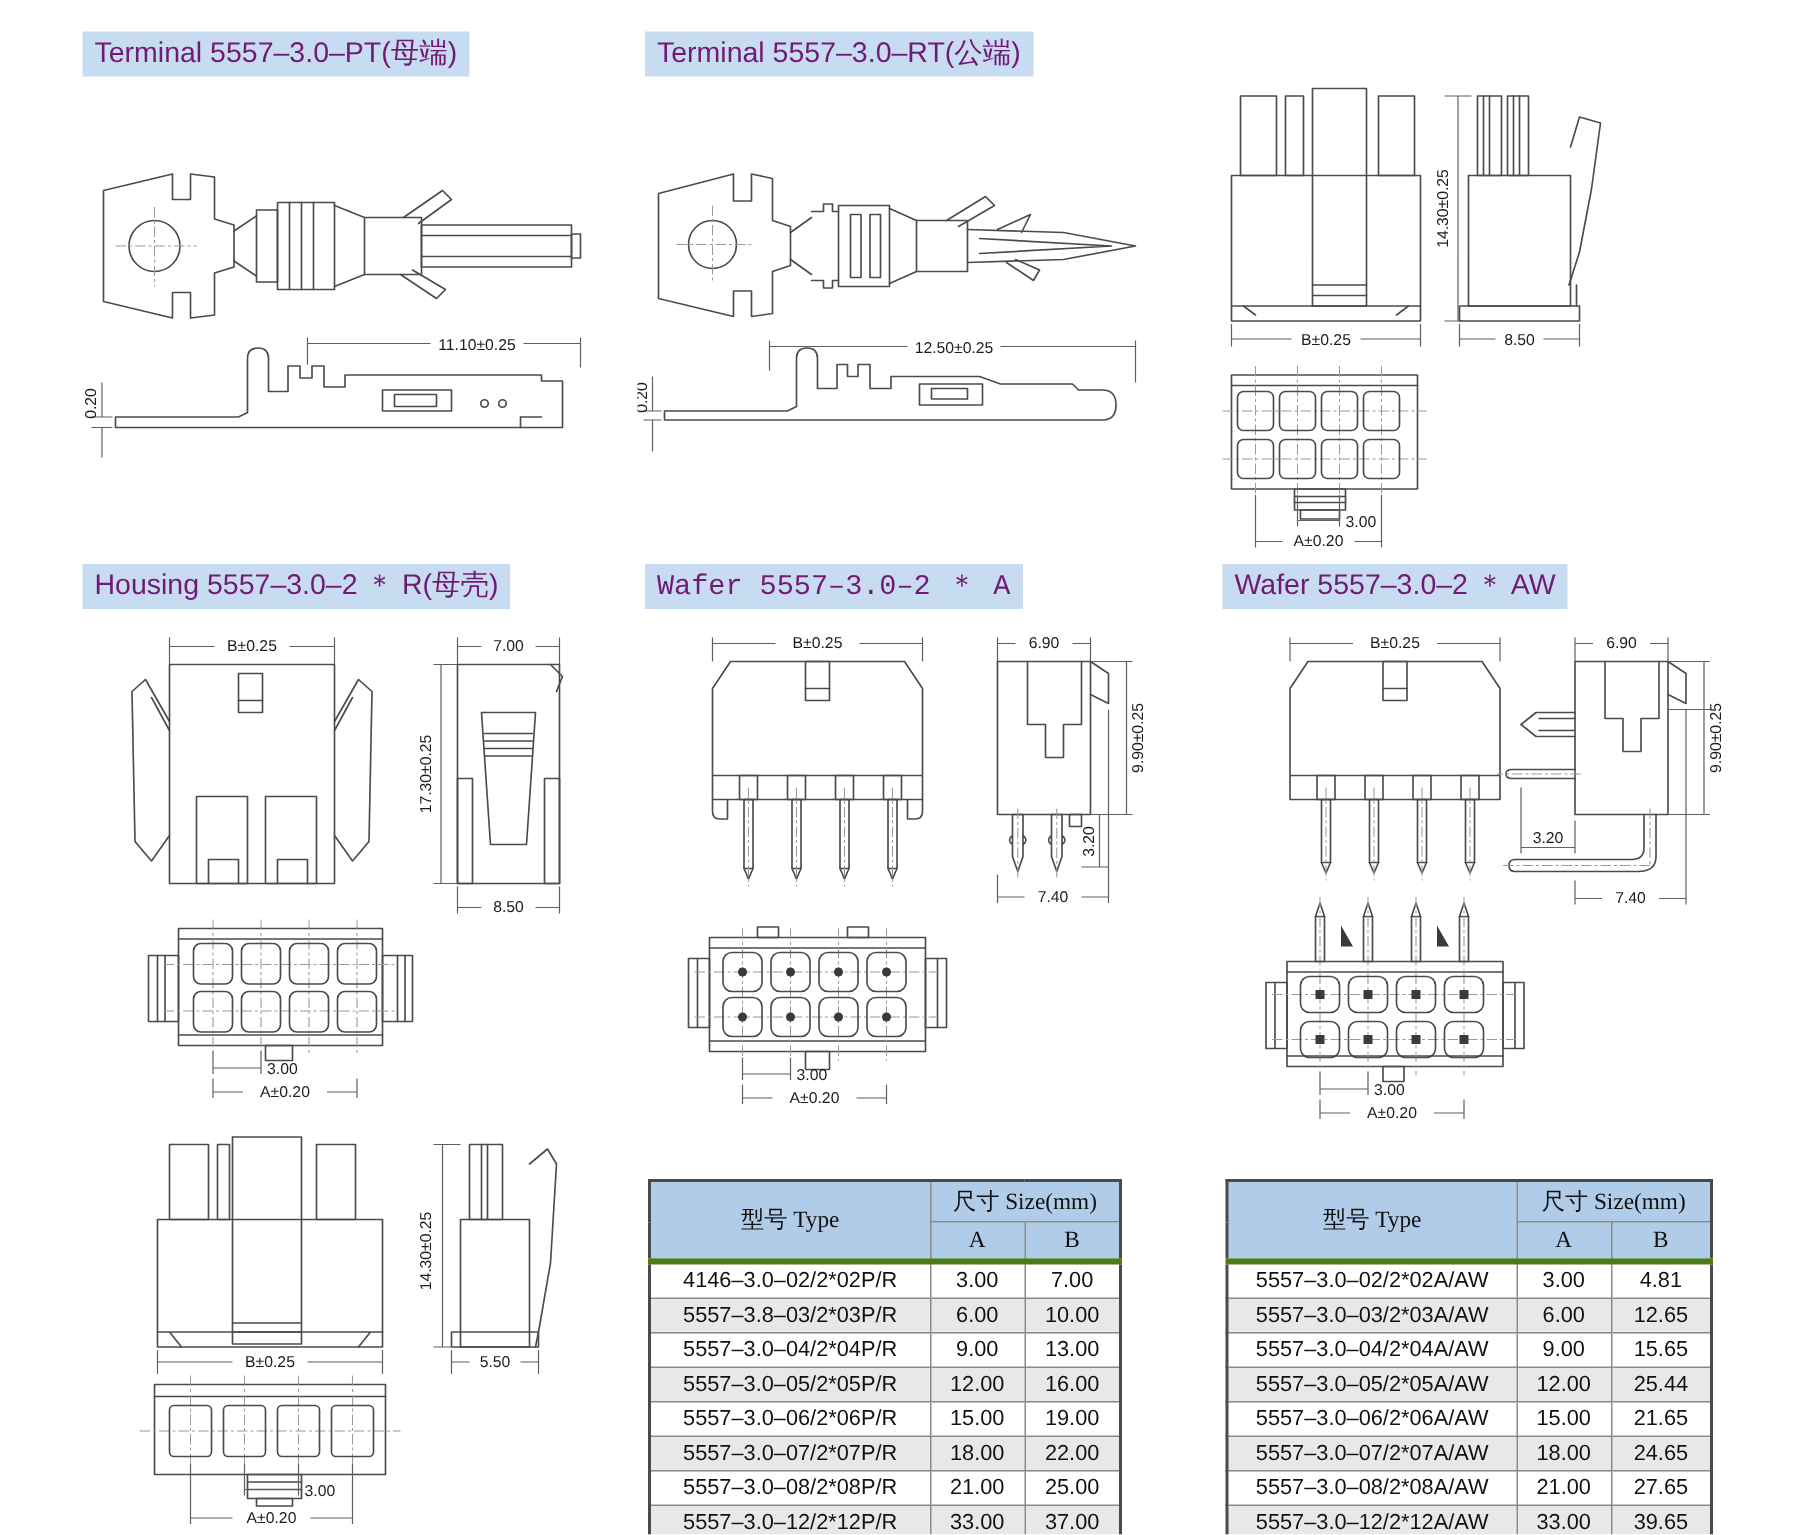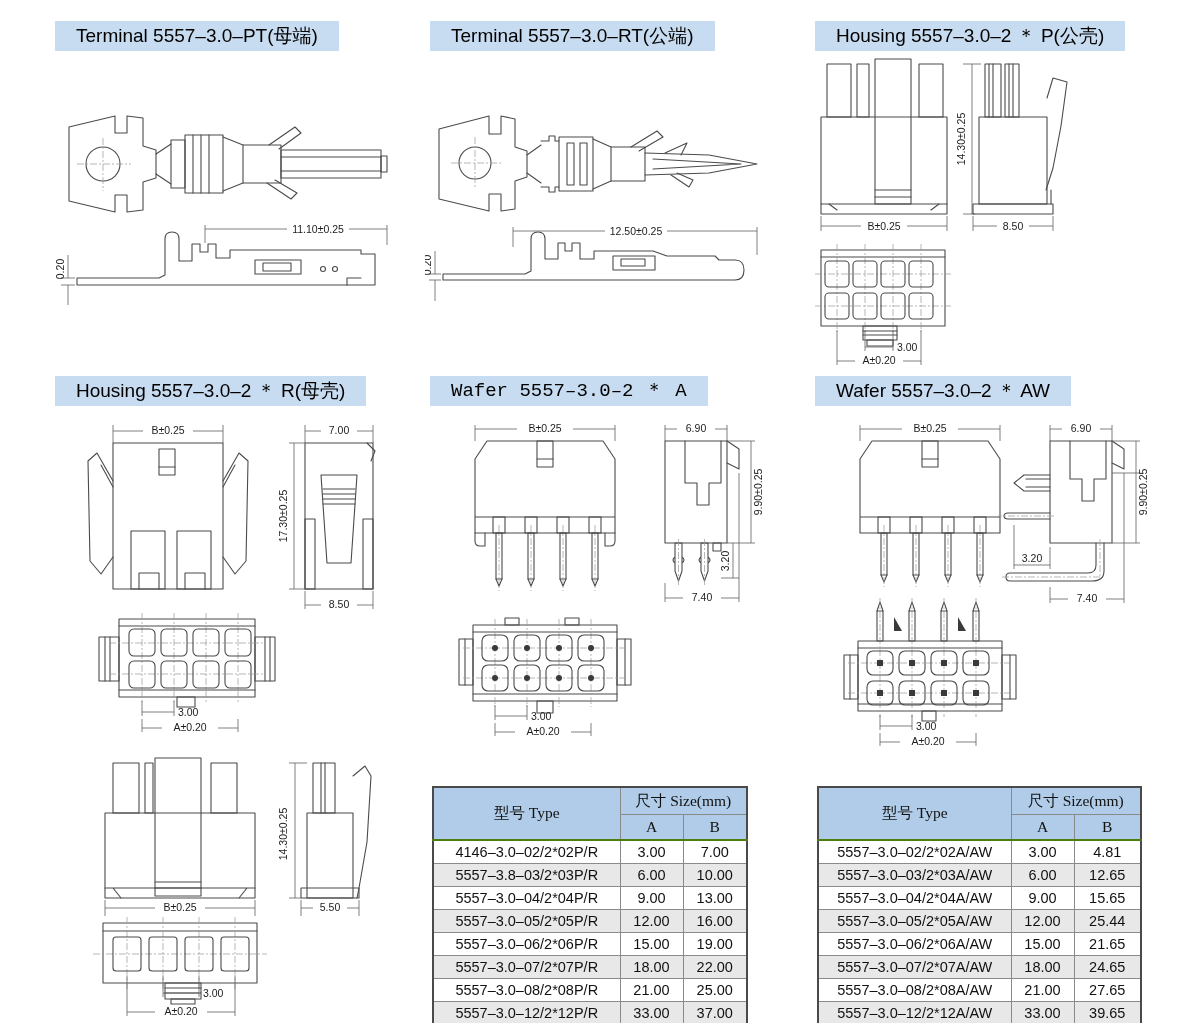--- a/index.html
+++ b/index.html
@@ -1,44 +1,43 @@
 <!DOCTYPE html>
 <html><head>
 <meta charset="utf-8">
 <style>
   html,body{margin:0;padding:0;background:#fff;}
   #page{position:relative;width:1200px;height:1023px;background:#ffffff;overflow:hidden;
         font-family:"Liberation Sans",sans-serif;}
-  .sec-title{position:absolute;background:#c8dcf1;color:#000000;font-size:19px;
-             line-height:30px;padding:0 21px;white-space:nowrap;}
+  .sec-title{position:absolute;background:#c8dcf1;color:#701a75;font-size:19px;
+             line-height:30px;padding:0 8px;white-space:nowrap;}
   .dwg{position:absolute;}
   svg .ln{fill:none;stroke:#4b4b4b;stroke-width:1.1;stroke-linejoin:round;stroke-linecap:round;}
   svg .dm{fill:none;stroke:#5f5f5f;stroke-width:0.8;}
   svg .cl{fill:none;stroke:#9a9a9a;stroke-width:0.7;stroke-dasharray:7 2 2 2;}
   svg .dark{fill:#3a3a3a;stroke:none;}
   svg text.dt{font-family:"Liberation Sans",sans-serif;font-size:10.5px;fill:#1c1c1c;text-anchor:middle;}
   svg text.ts{text-anchor:start;}
   .spec{position:absolute;border-collapse:collapse;background:#fff;border:2px solid #4a4a4a;table-layout:fixed;}
   .spec th,.spec td{border:1px solid #8a8a8a;text-align:center;padding:0;color:#111;
       font-family:"Liberation Sans",sans-serif;font-size:14.5px;}
   .spec thead th{background:#b0cce9;font-family:"Liberation Serif",serif;font-weight:normal;font-size:15.5px;}
-  .spec thead{border-bottom:2px solid #4d7c0f;}
+  .spec thead{border-bottom:4px solid #4d7c0f;}
   .spec thead tr:first-child th{height:26px;}
   .spec thead tr:last-child th{height:24px;}
   .spec tbody td{height:22px;}
   .spec tbody tr:nth-child(even) td{background:#e8e8e8;}
 </style>
 </head>
 <body>
 
 <div id="page">
 
   <div class="sec-title" style="left:55px;top:21px;">Terminal 5557–3.0–PT(母端)</div>
   <div class="sec-title" style="left:430px;top:21px;">Terminal 5557–3.0–RT(公端)</div>
-  <div class="sec-title" style="left:815px;top:21px;">Housing 5557–3.0–2 ＊ P(公壳)</div>
   <div class="sec-title" style="left:55px;top:376px;">Housing 5557–3.0–2 ＊ R(母壳)</div>
   <div class="sec-title" style="left:430px;top:376px;font-family:Liberation Mono, monospace;">Wafer 5557–3.0–2 ＊ A</div>
   <div class="sec-title" style="left:815px;top:376px;">Wafer 5557–3.0–2 ＊ AW</div>
 
   <svg class="dwg" style="left:55px;top:103px;" width="345" height="212" viewBox="0 0 345 212">
     <path class="ln" d="M14,24 L60,13 L60,30 L72,30 L72,13 L88,15 L88,43 L101,47 L101,75 L88,79 L88,107 L72,109 L72,92 L60,92 L60,109 L14,98 Z"></path>
     <circle class="ln" cx="48" cy="61" r="17"></circle>
     <line class="cl" x1="22" y1="61" x2="76" y2="61"></line>
       <line class="cl" x1="48" y1="35" x2="48" y2="88"></line>
     <path class="ln" d="M101,51 L116,41 M101,71 L116,81"></path>

